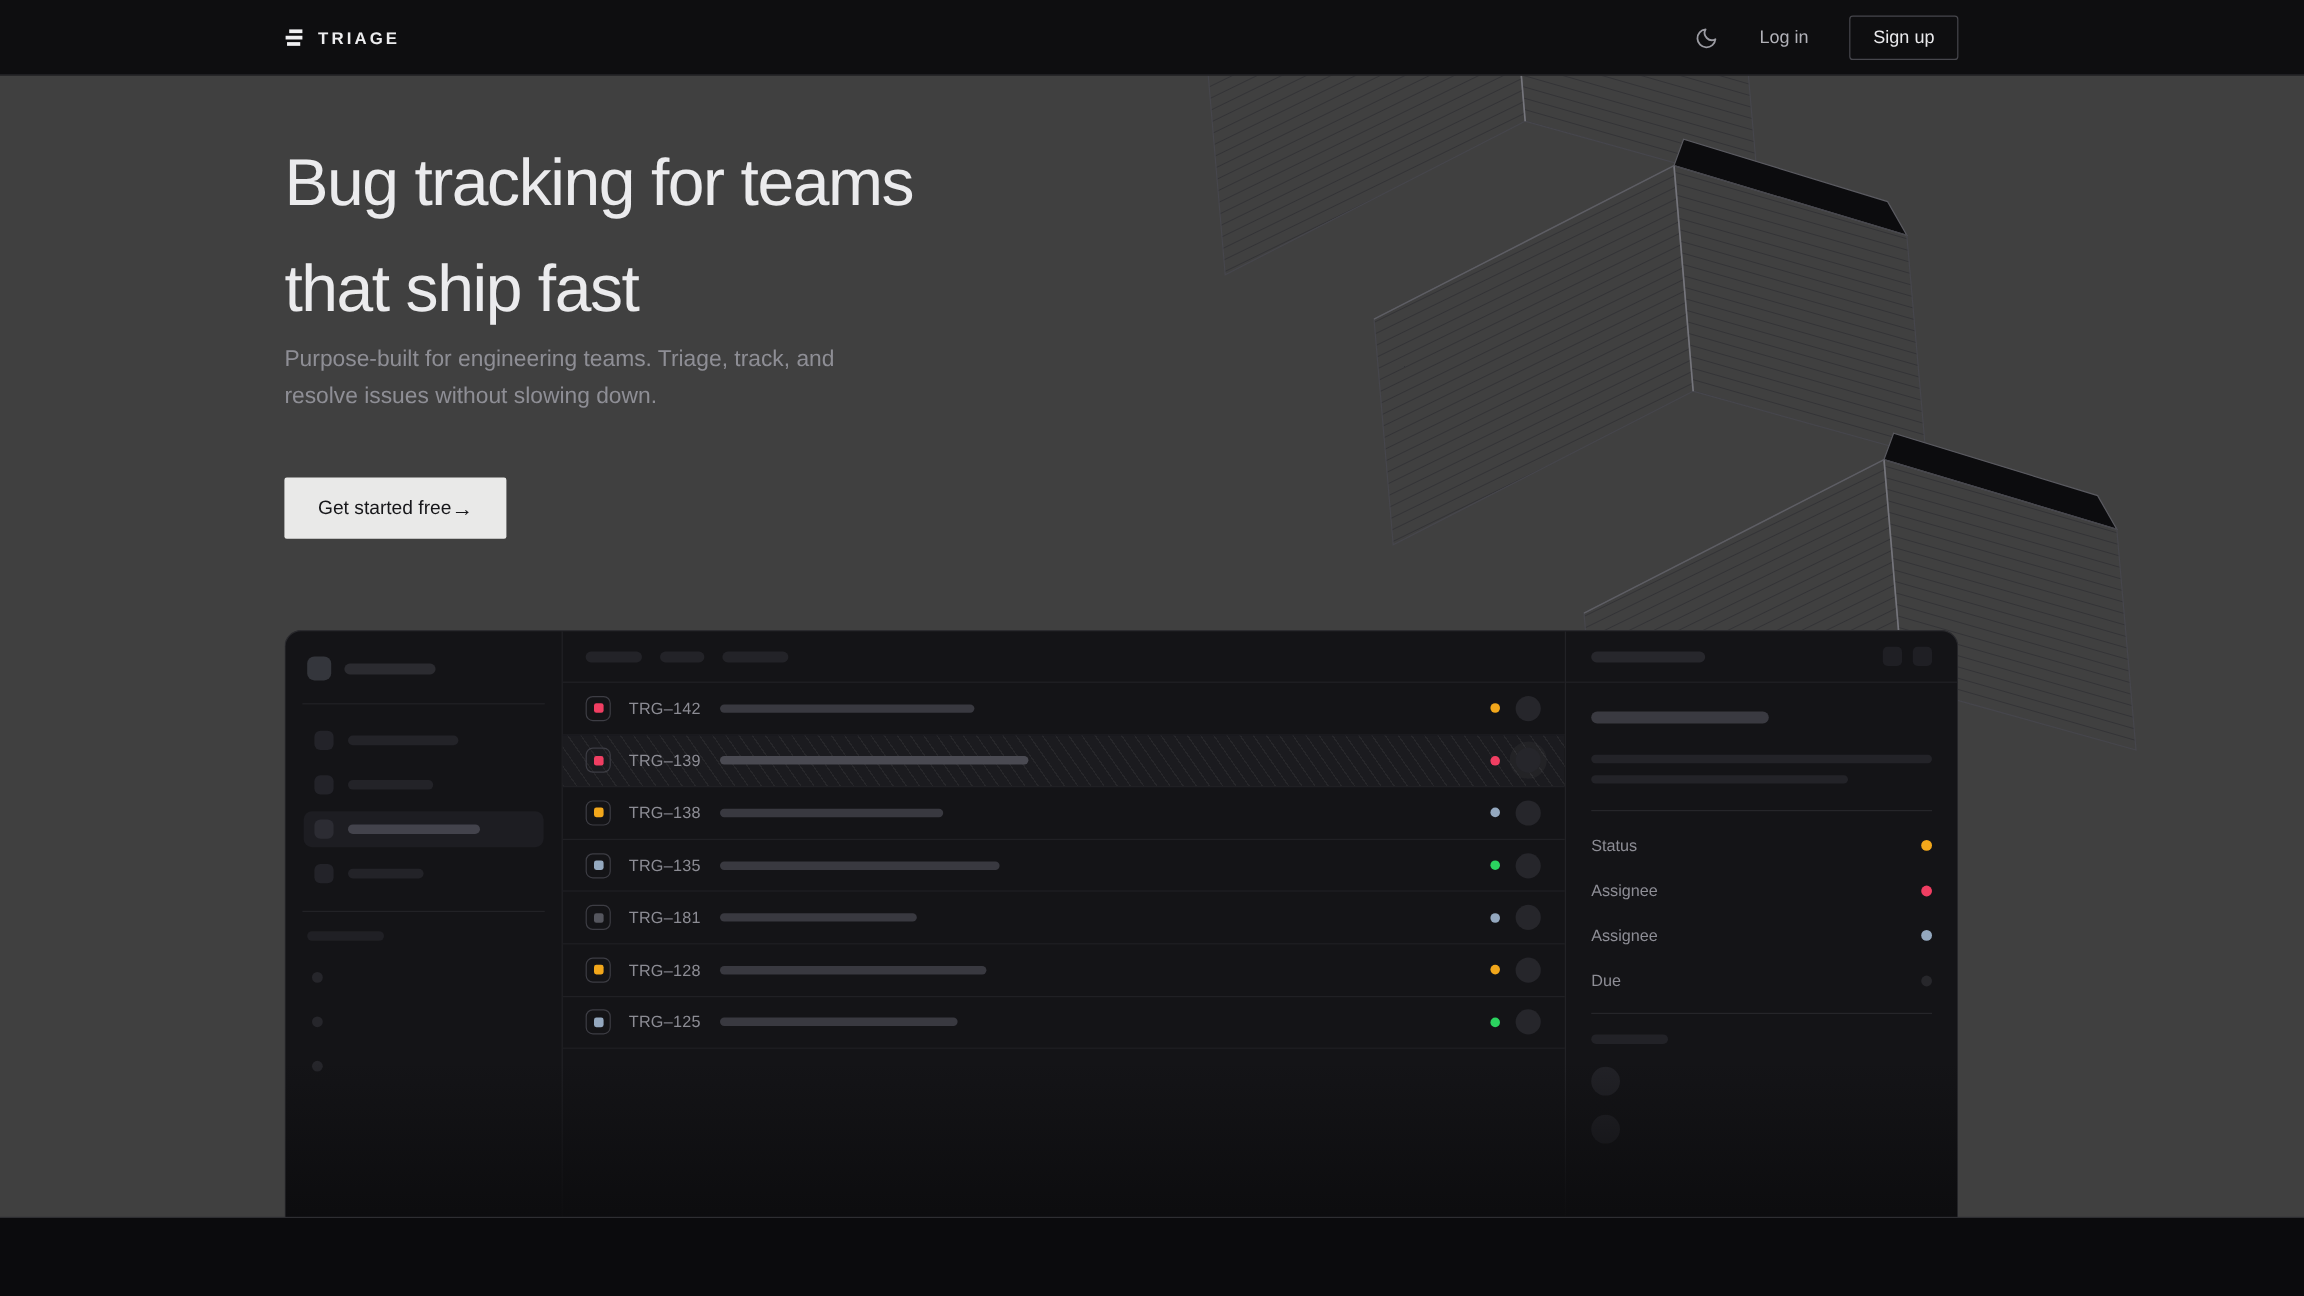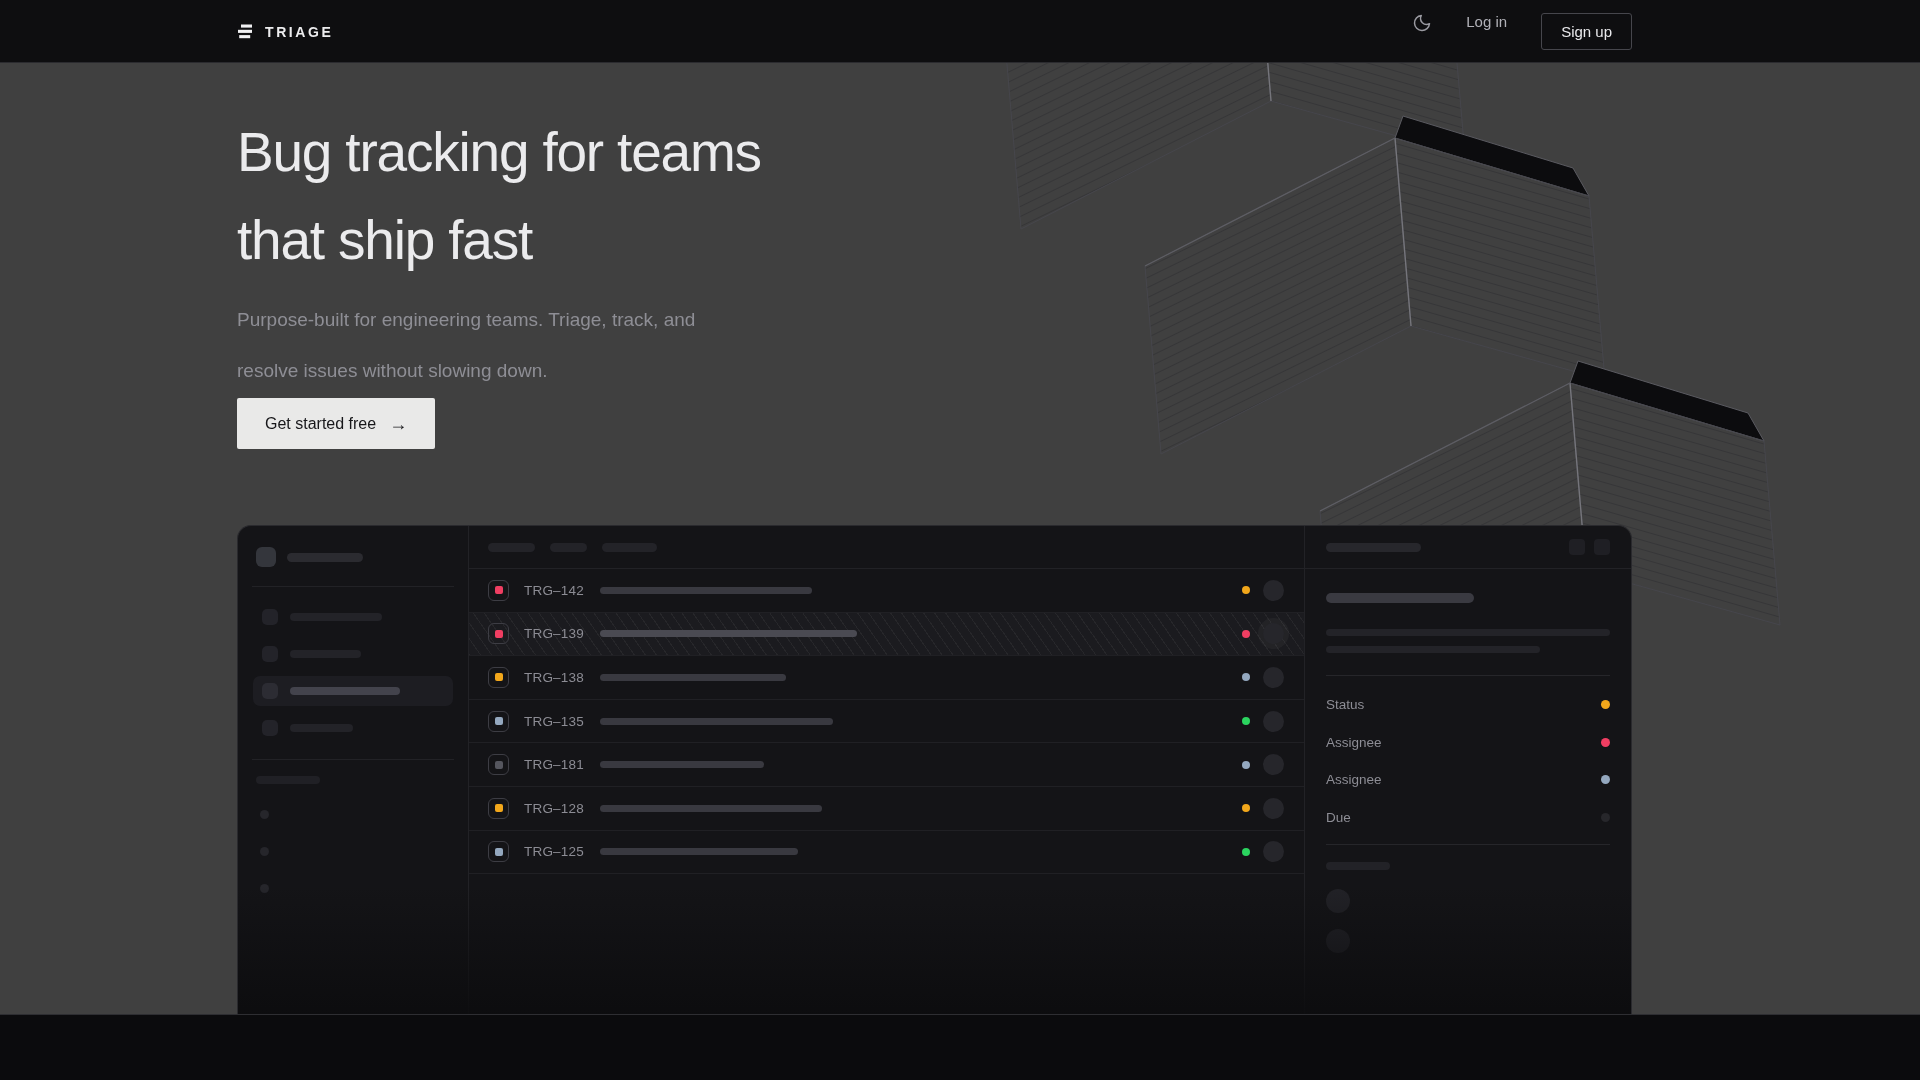--- a/index.html
+++ b/index.html
@@ -7,36 +7,36 @@
   body { font-family:"Liberation Sans", sans-serif; }
   .page { position:relative; width:1920px; height:1080px; background:#404040; overflow:hidden; }
 
   
   .nav { position:absolute; top:0; left:0; width:100%; height:63px;
          border-bottom:1px solid #2b2b2f; background:#0e0e10; z-index:30; }
   .nav-inner { position:absolute; left:237px; right:288px; top:0; height:63px;
                display:flex; align-items:center; justify-content:space-between; }
   .brand { display:flex; align-items:center; gap:10px; cursor:pointer; }
   .brand-name { color:#ececee; font-size:14px; font-weight:700; letter-spacing:2.6px; }
-  .nav-right { display:flex; align-items:flex-start; gap:34px; }
+  .nav-right { display:flex; align-items:center; gap:34px; }
   .moon-btn { display:flex; align-items:center; cursor:pointer; }
   .login { color:#b1b1b8; font-size:15px; cursor:pointer; }
   .signup { border:1px solid #46464c; color:#e9e9ec; font-size:15px; background:transparent;
             padding:0 19px; height:37px; line-height:35px; border-radius:3px; cursor:pointer; }
 
   
   .hero-h1 { position:absolute; left:237px; top:97px; color:#ebebed; font-size:55px;
              font-weight:500; line-height:66px; letter-spacing:-1.2px; z-index:5; }
   .hero-h1 span { display:block;margin-top:22px; }
   .hero-sub { position:absolute; left:237px; top:284px; color:#8e8e95; font-size:19px;
               line-height:31px; z-index:5; }
-  .hero-sub span { display:block;margin-top:20px; }
+  .hero-sub span { display:block; }
   .cta { position:absolute; left:237px; top:398px; height:51px; background:#e9e9e8;
          color:#17171a; font-size:16px; font-weight:500; border:none; border-radius:2px;
-         padding:0 28px; display:flex; align-items:center; gap:13px; cursor:pointer; z-index:5; }
+         padding:0 28px; display:flex; align-items:center; cursor:pointer; z-index:5; }
   .cta .arrow { font-size:18px; line-height:1; }
 
   
   .deco { position:absolute; left:975px; top:63px; width:845px; height:660px;
           z-index:1; pointer-events:none; }
 
   
   .card { position:absolute; left:237px; top:525px; width:1395px; height:490px;
           background:#141417; border:1px solid #2a2a2e; border-bottom:none;
           border-radius:14px 14px 0 0; display:flex; overflow:hidden; z-index:10; }

